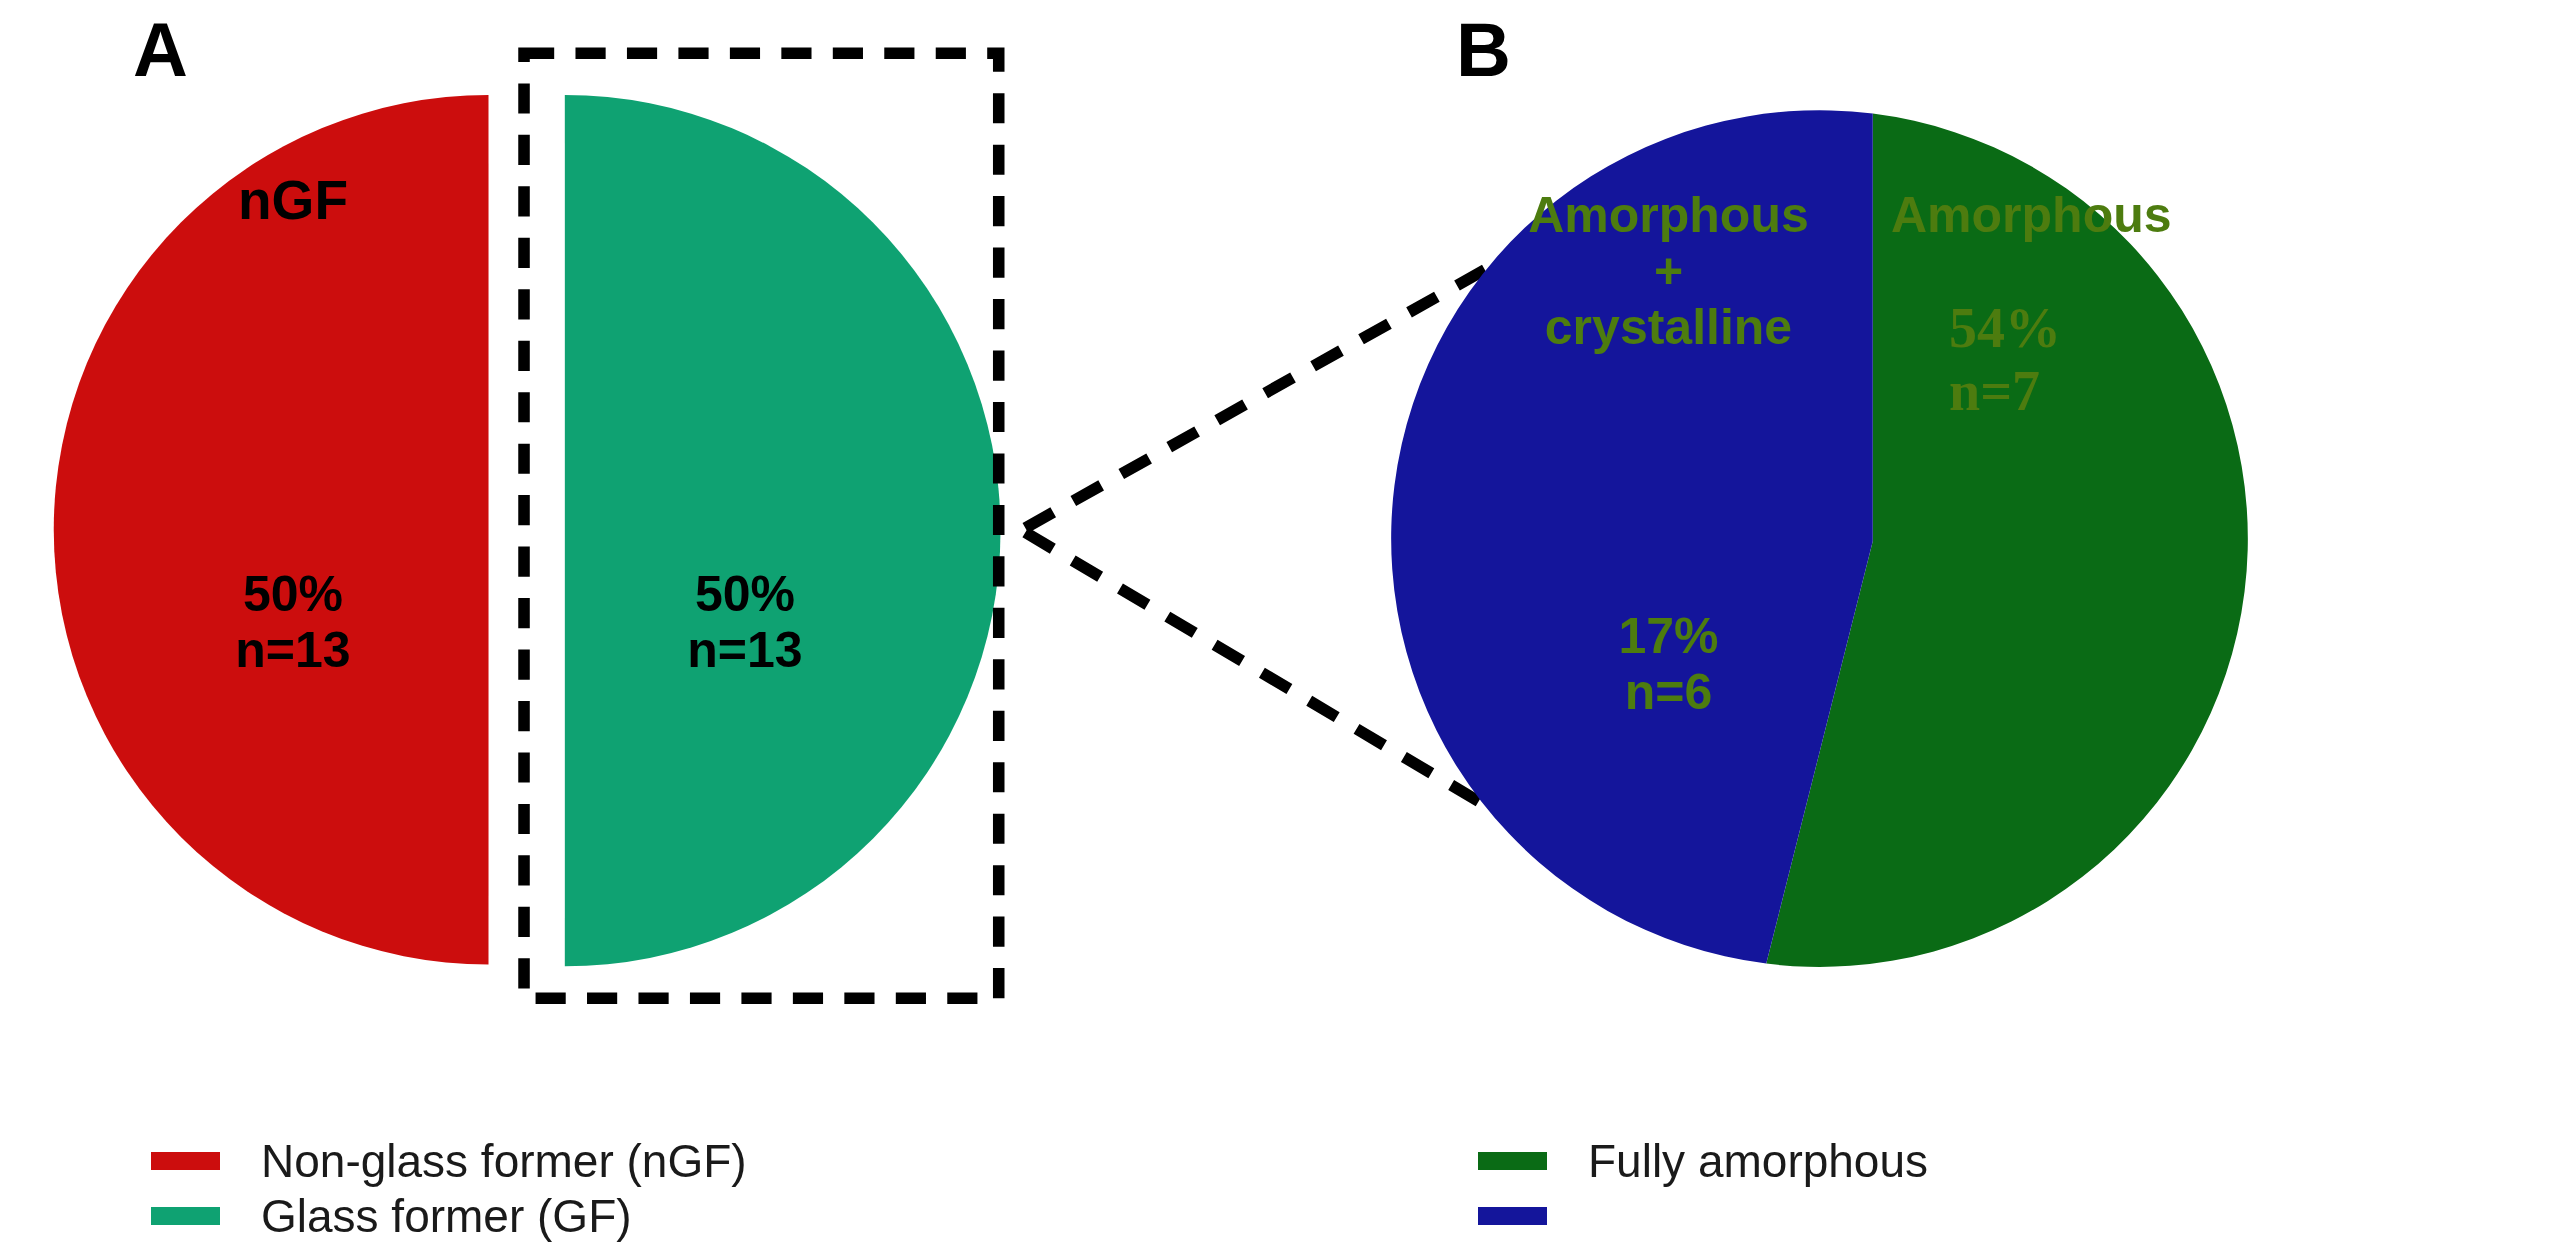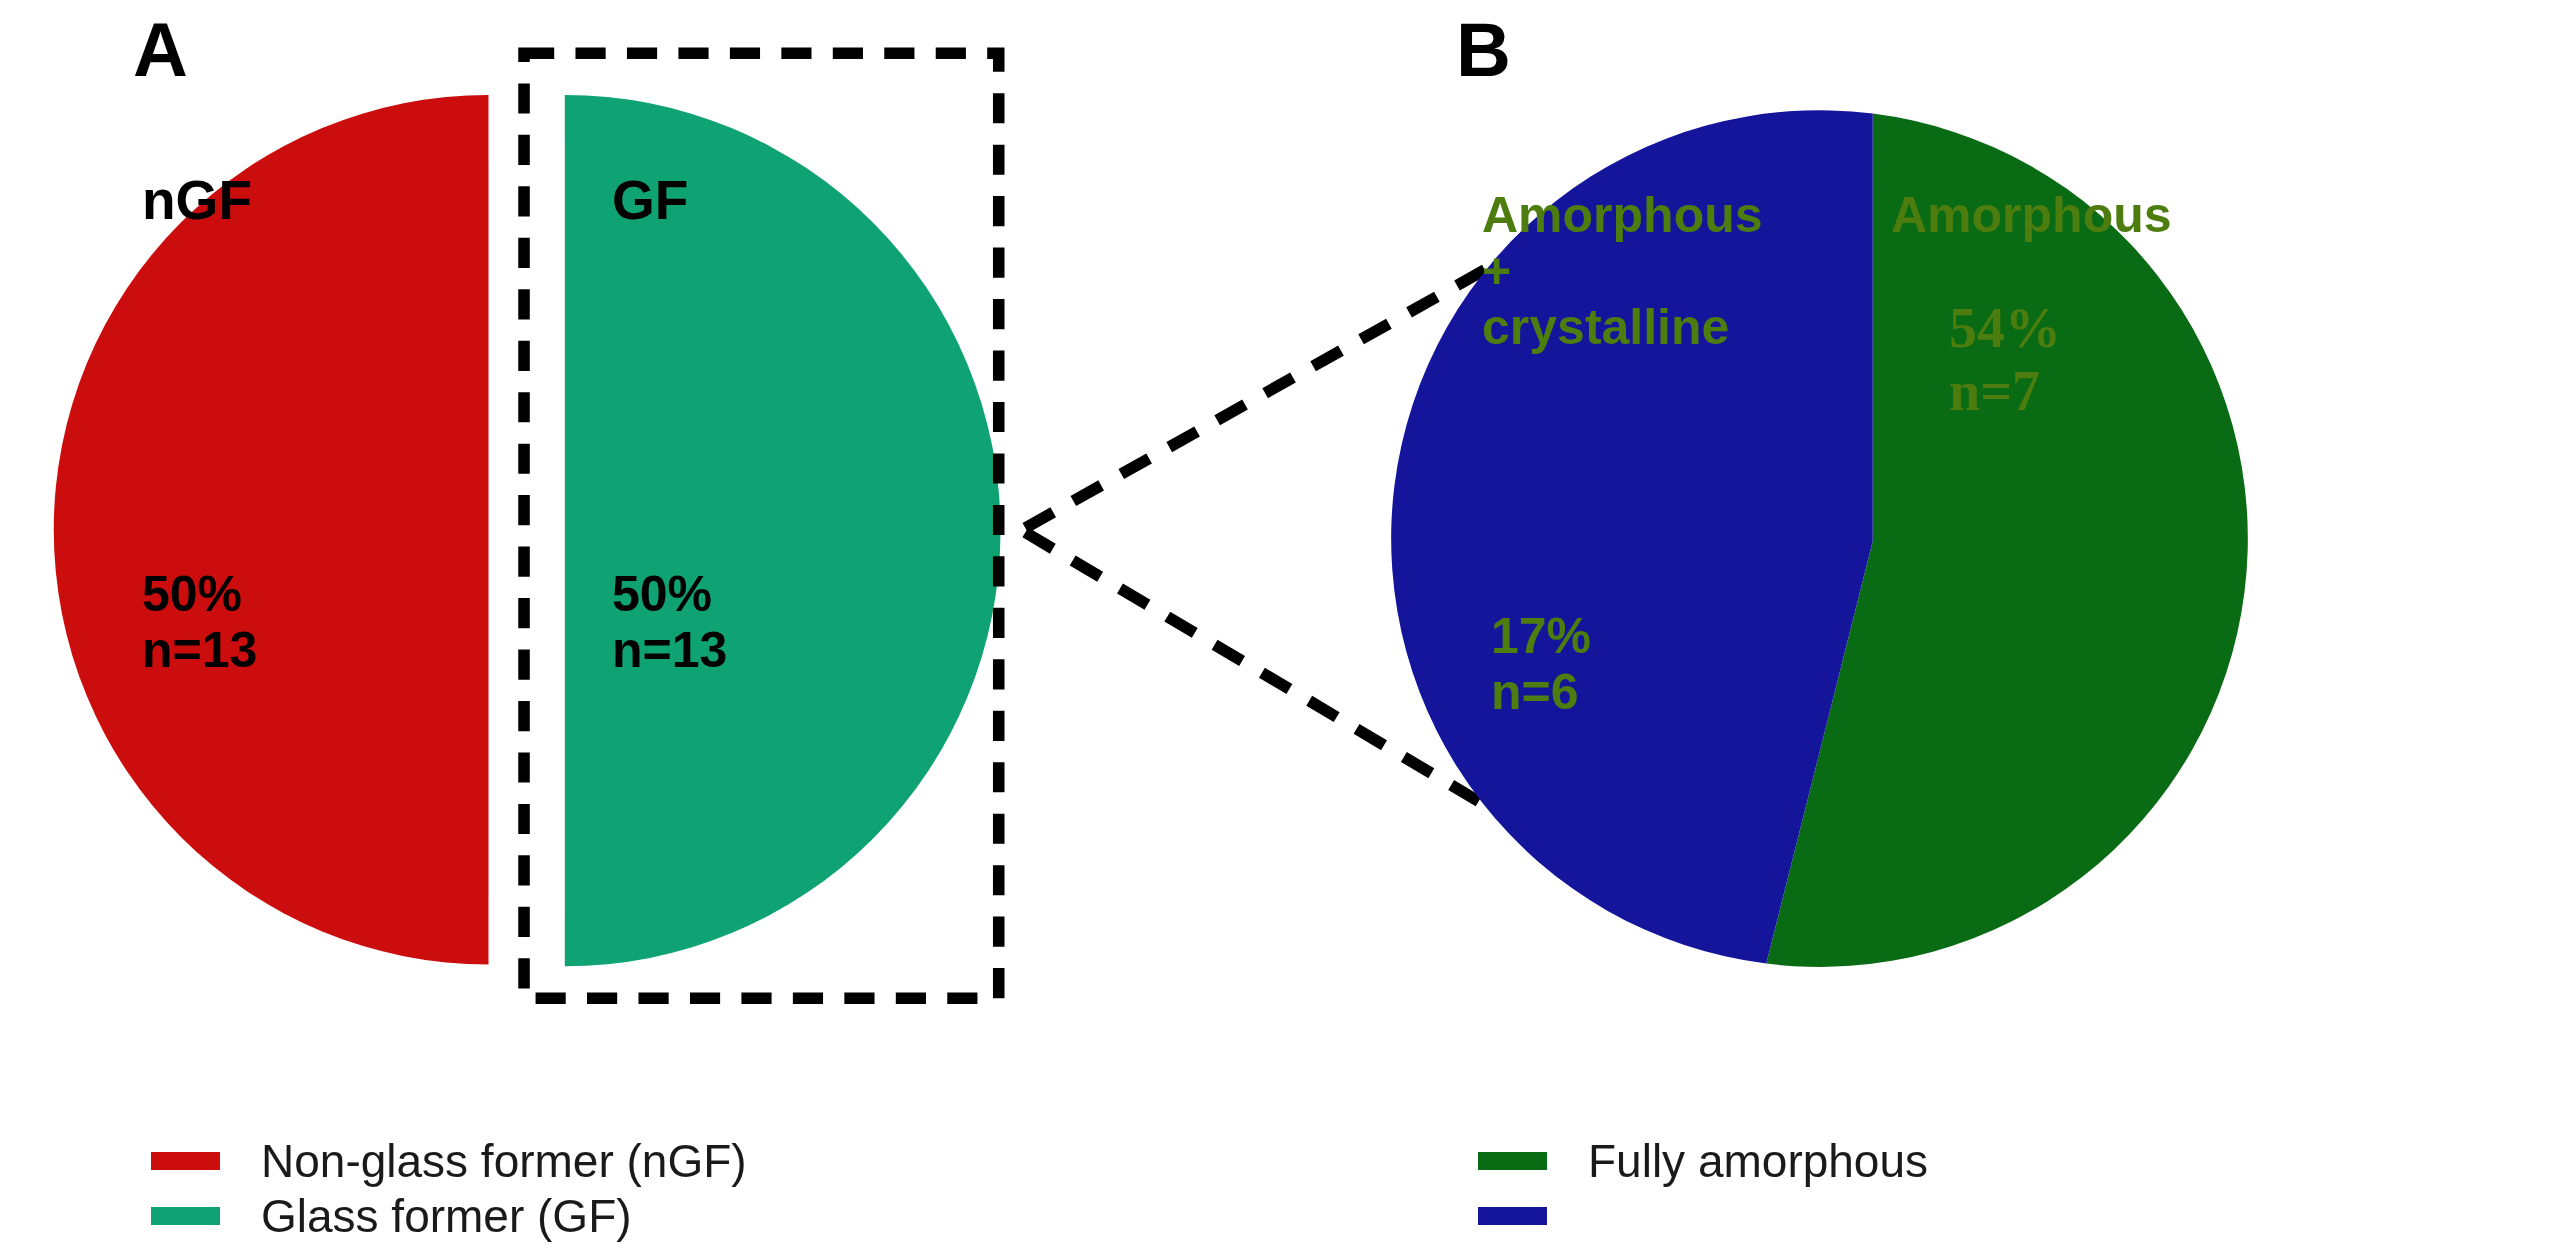--- a/index.html
+++ b/index.html
@@ -35,20 +35,21 @@
     line-height: 1;
     color: #000000;
     letter-spacing: 0;
   }
   #panel-letter-a { left: 133px; top: 12.4px; }
   #panel-letter-b { left: 1456px; top: 12.4px; }
 
   
   .pie-text {
     position: absolute;
+    text-align: center;
     font-family: "Liberation Sans", sans-serif;
     font-weight: bold;
     line-height: 1.12;
     white-space: pre-line;
     pointer-events: none;
   }
   .pie-text.dark  { color: #000000; }
   .pie-text.light { color: #4d7c0f; margin-top: 13px; }
 
   #ngf-name   { left: 142px;  top: 170px; width: 302px; font-size: 55px; }
@@ -111,21 +112,20 @@
     <path id="slice-amorphous-crystalline" d="M 2110 610 L 1990 1086 A 482 482 0 0 1 2110 128 Z" fill="#14159B"></path>
   </svg>
 
   <div id="panel-letter-a" class="panel-letter">A</div>
   <div id="panel-letter-b" class="panel-letter">B</div>
 
   <div id="ngf-name" class="pie-text dark">nGF</div>
   <div id="ngf-stats" class="pie-text dark">50%
 n=13</div>
 
-  <div id="gf-name" class="pie-text dark">GF</div>
   <div id="gf-stats" class="pie-text dark">50%
 n=13</div>
 
   <div id="amorph-cryst-name" class="pie-text light">Amorphous
 +
 crystalline</div>
   <div id="amorph-cryst-stats" class="pie-text light">17%
 n=6</div>
 
   <div id="amorph-name" class="pie-text light">Amorphous</div>

